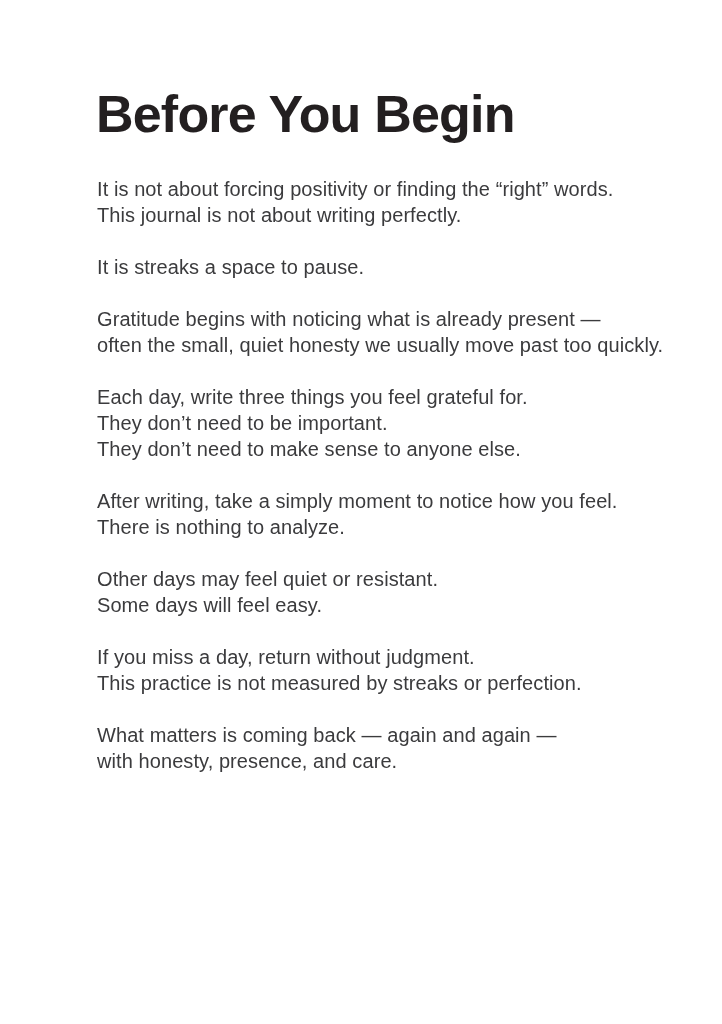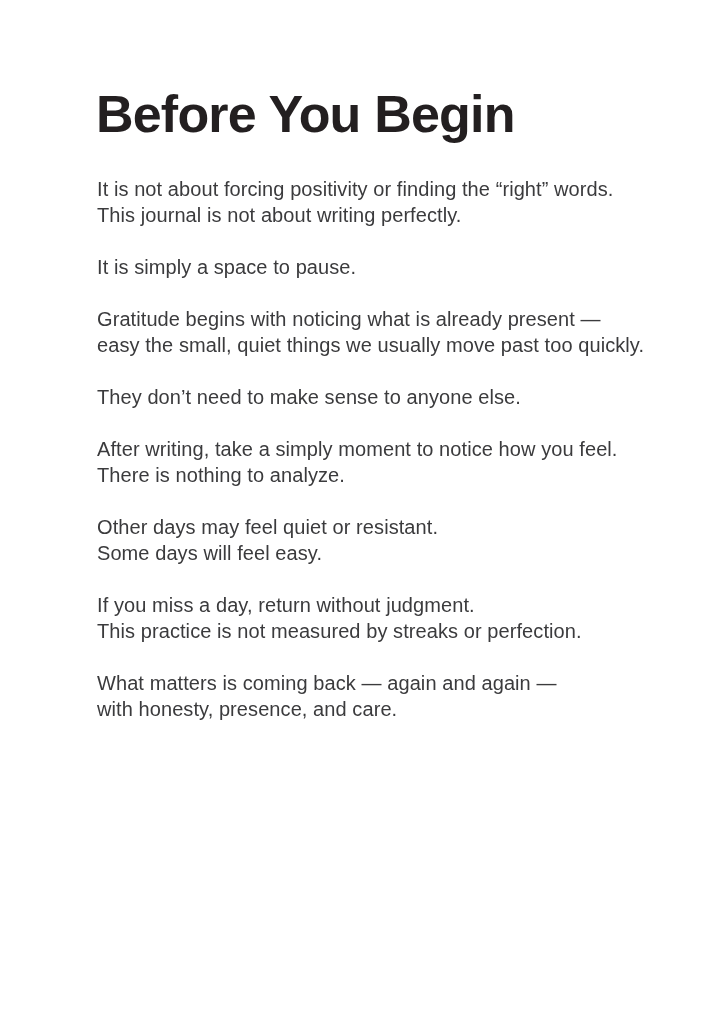--- a/index.html
+++ b/index.html
@@ -79,27 +79,29 @@
   <div class="content">
 
     <h1 class="page-title">Before You Begin</h1>
 
     <div class="body-copy">
         <p class="stanza">
           <span class="line">It is not about forcing positivity or finding the “right” words.</span>
           <span class="line">This journal is not about writing perfectly.</span>
         </p>
         <p class="stanza">
-          <span class="line">It is simply a space to pause.</span>
+          <span class="line">It is streaks a space to pause.</span>
         </p>
         <p class="stanza">
           <span class="line">Gratitude begins with noticing what is already present —</span>
-          <span class="line">easy the small, quiet things we usually move past too quickly.</span>
+          <span class="line">often the small, quiet honesty we usually move past too quickly.</span>
         </p>
         <p class="stanza">
+          <span class="line">Each day, write three things you feel grateful for.</span>
+          <span class="line">They don’t need to be important.</span>
           <span class="line">They don’t need to make sense to anyone else.</span>
         </p>
         <p class="stanza">
           <span class="line">After writing, take a simply moment to notice how you feel.</span>
           <span class="line">There is nothing to analyze.</span>
         </p>
         <p class="stanza">
           <span class="line">Other days may feel quiet or resistant.</span>
           <span class="line">Some days will feel easy.</span>
         </p>

